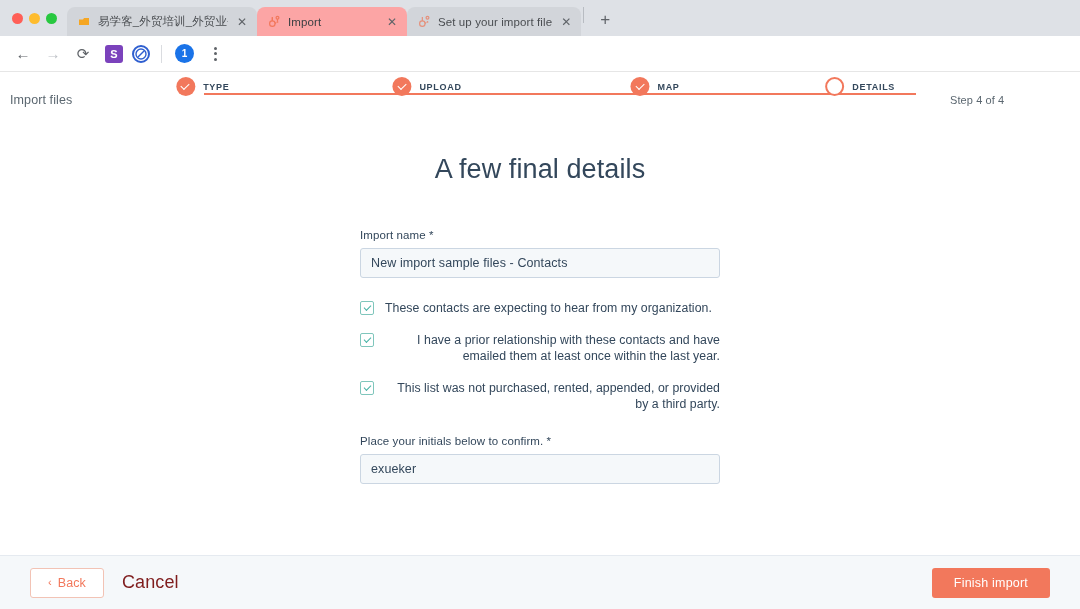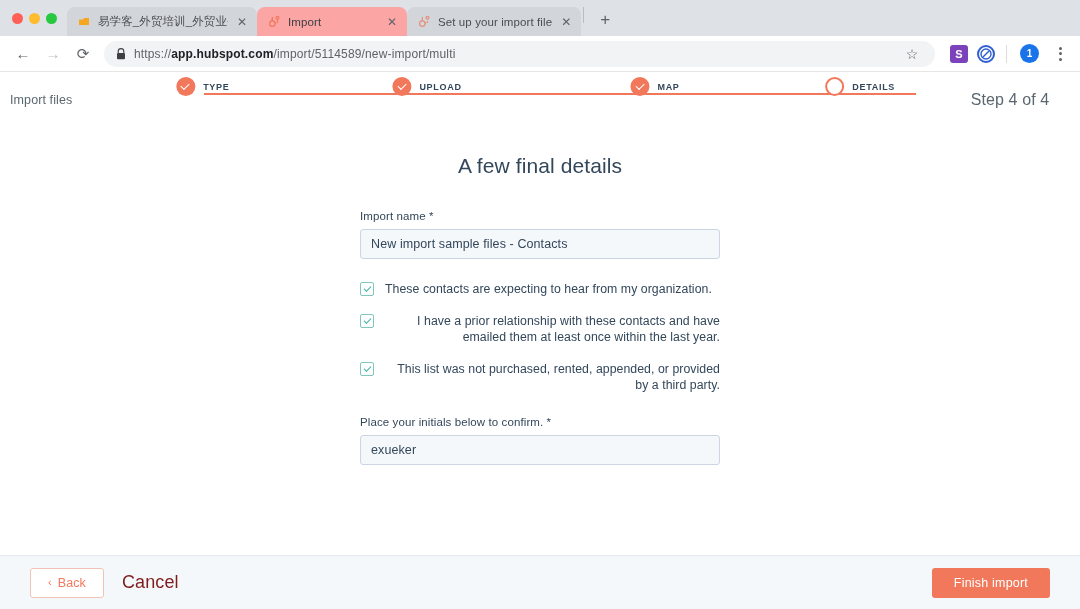--- a/index.html
+++ b/index.html
@@ -156,30 +156,30 @@
   .circle.done { background: #f2785c; }
   .circle.done::after {
     content: "";
     width: 7px; height: 4px;
     border-left: 1.6px solid #fff;
     border-bottom: 1.6px solid #fff;
     transform: rotate(-45deg) translate(0.5px, -1px);
   }
   .circle.current { background: #ffffff; border: 2px solid #f2785c; }
   .step-name { font-size: 9px; color: #33475b; letter-spacing: 0.7px; font-weight: 600; white-space: nowrap; }
-  .stepper-count { font-size: 16px; color: #5b6770; width: 120px; flex: 0 0 120px; text-align: center; letter-spacing:.1px;}
+  .stepper-count { font-size: 11px; color: #5b6770; width: 120px; flex: 0 0 120px; text-align: left; letter-spacing:.1px;}
 
   
   .content { flex: 1 1 auto; display: flex; flex-direction: column; align-items: center; padding-top: 26px; }
   .headline {
-    font-size: 21px;
+    font-size: 27px;
     font-weight: 400;
     color: #33475b;
     letter-spacing: 0.1px;
-    margin-bottom: 32px;
+    margin-bottom: 44px;
   }
   .form { width: 360px; }
 
   .field-label {
     font-size: 11.5px;
     color: #33475b;
     margin-bottom: 7px;
     letter-spacing: 0.1px;
   }
   .text-input {
@@ -330,30 +330,20 @@
 
     <div class="tab-sep"></div>
     <div class="newtab">+</div>
   </div>
 
   <div class="toolbar">
     <div class="navbtn">←</div>
     <div class="navbtn disabled">→</div>
     <div class="navbtn">⟳</div>
 
-    <div class="omnibox">
-      <span class="lock">
-        <svg width="10" height="12" viewBox="0 0 10 12">
-            <path d="M2.2 5V3.4a2.8 2.8 0 015.6 0V5" fill="none" stroke="#3c4043" stroke-width="1.1"></path>
-            <rect x="1" y="5" width="8" height="6.2" rx="1" fill="#3c4043"></rect>
-          </svg>
-      </span>
-      <span class="url"><span>https://</span><b>app.hubspot.com</b><span>/import/5114589/new-import/multi</span></span>
-      <span class="star">☆</span>
-    </div>
 
     <div class="ext purple">S</div>
     <div class="ext blue">
       <svg width="12" height="12" viewBox="0 0 12 12">
           <circle cx="6" cy="6" r="5" fill="none" stroke="#2f5fd0" stroke-width="1.4"></circle>
           <path d="M3 9 L9 3" stroke="#2f5fd0" stroke-width="1.4"></path>
         </svg>
     </div>
     <div class="tb-sep"></div>
     <div class="avatar">1</div>

